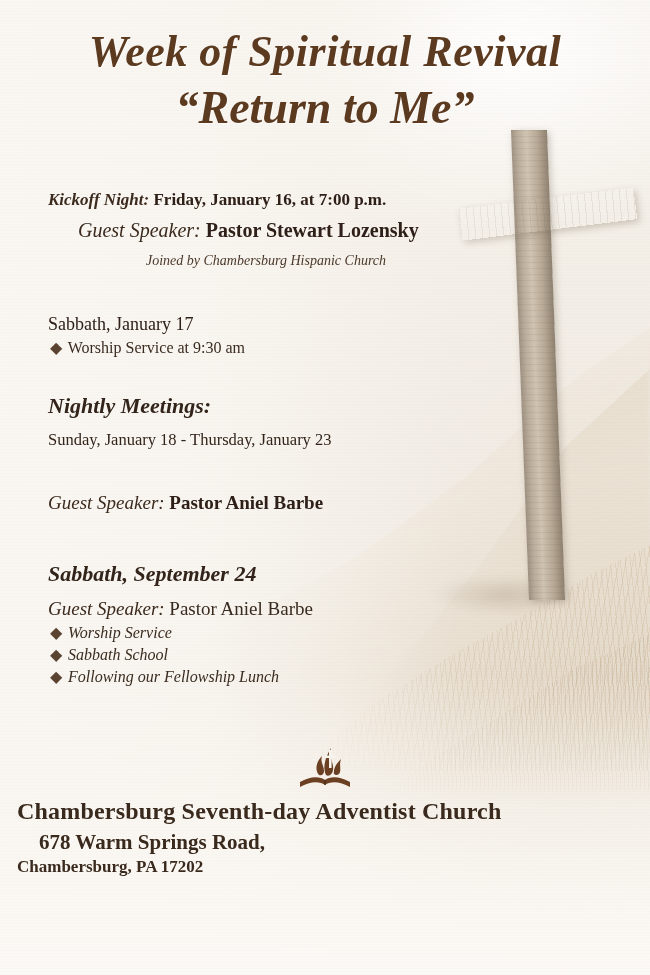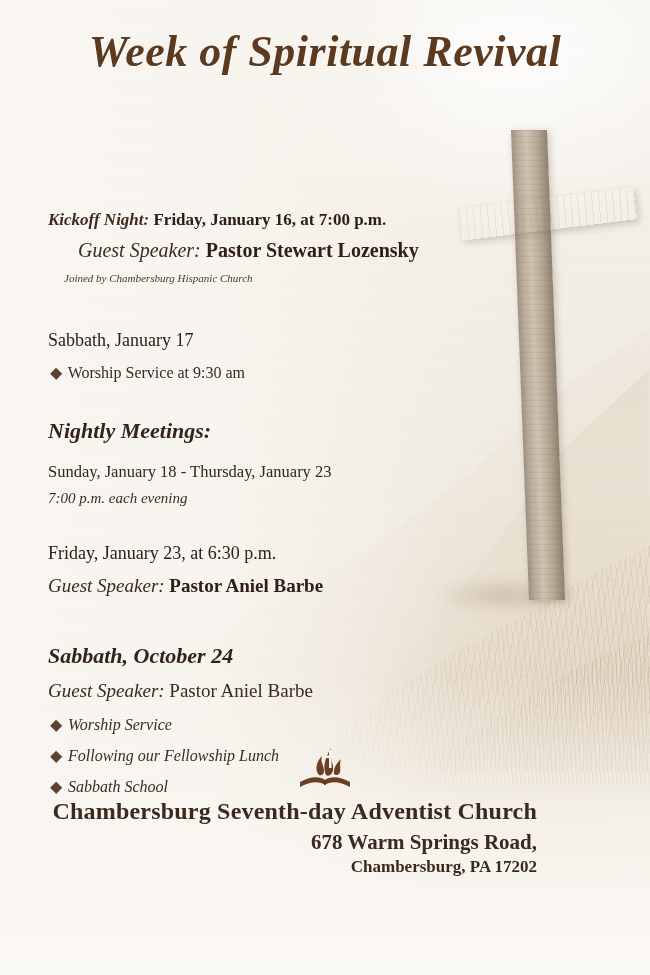--- a/index.html
+++ b/index.html
@@ -177,21 +177,21 @@
     font-weight: bold;
     font-size: 46px;
     line-height: 1.15;
     margin-top: 8px;
     color: #5c3a20;
     text-shadow: 1px 1px 0 rgba(255,255,255,0.65);
   }
 
   .schedule {
     position: absolute;
-    top: 208px;
+    top: 188px;
     left: 48px;
     width: 420px;
     color: #33251b;
   }
   .sec { margin-bottom: 0; }
   .sec-gap-1 { height: 42px; }
   .sec-gap-2 { height: 32px; }
   .sec-gap-3 { height: 32px; }
   .sec-gap-4 { height: 42px; }
 
@@ -208,45 +208,44 @@
     font-weight: bold;
     color: #3b2a1d;
   }
   .bold {
     font-weight: bold;
     color: #2e2018;
   }
   .reg { color: #3a2b20; }
 
   .indent1 { margin-left: 30px; margin-top: 6px; font-size: 20px; }
-  .indent2 { margin-left: 16px; margin-top: 6px; font-size: 11px; font-style: italic; color: #4a3829; }
+  .indent2 { margin-left: 16px; margin-top: 6px; font-size: 14px; font-style: italic; color: #4a3829; text-align: center; }
 
   .hdr-sabbath {
     font-size: 18px;
     font-weight: normal;
     color: #2e2018;
   }
   .bullet-row {
     font-size: 16px;
-    margin-top: 9px;
     margin-left: 2px;
   }
   .bullet {
     display: inline-block;
     width: 14px;
     color: #5b4staff;
     color: #5b4331;
   }
   .hdr-italic {
     font-size: 22px;
     font-style: italic;
     font-weight: bold;
     color: #32241a;
   }
-  .body16 { font-size: 16.5px; margin-top: 15px; }
+  .body16 { font-size: 16.5px; margin-top: 7px; }
   .body15-italic { font-size: 15px; font-style: italic; margin-top: 4px; color: #3b2c20; }
   .speaker-line { font-size: 19px; margin-top: 7px; }
   .speaker-lbl { font-style: italic; color: #3b2a1d; }
   .bullet-italic { font-style: italic; color: #3b2c20; }
 
   
   .logo-wrap {
     position: absolute;
     top: 742px;
     left: 0;
@@ -255,23 +254,23 @@
   }
   .logo {
     display: inline-block;
     width: 58px;
     height: 52px;
   }
 
   .footer {
     position: absolute;
     top: 798px;
-    left: 8px;
+    left: 17px;
     width: 529px;
-    text-align: right;
+    text-align: left;
     color: #3a2a1d;
   }
   .footer-1 {
     font-size: 24px;
     font-weight: bold;
     letter-spacing: 0.2px;
   }
   .footer-2 {
     font-size: 21px;
     font-weight: bold;
@@ -307,20 +306,21 @@
   </div>
 
   <div class="bg-fade-left"></div>
   <div class="bg-fade-bottom"></div>
   <div class="bg-grain"></div>
 
   <div class="content">
 
     <div class="title-block">
       <div class="title-line1">Week of Spiritual Revival</div>
+      <div class="title-line2">“Return to Me”</div>
     </div>
 
     <div class="schedule">
 
       <div class="sec">
         <div class="line row-kickoff">
           <span class="lbl-italic">Kickoff Night:</span>
           <span class="bold">Friday, January 16, at 7:00 p.m.</span>
         </div>
         <div class="line indent1">
@@ -338,52 +338,50 @@
           <span class="bullet">◆</span>
           <span class="reg">Worship Service at 9:30 am</span>
         </div>
       </div>
 
       <div class="sec-gap-2"></div>
 
       <div class="sec">
         <div class="line hdr-italic">Nightly Meetings:</div>
         <div class="line body16">Sunday, January 18 - Thursday, January 23</div>
-        <div class="line body15-italic">7:00 p.m. each evening</div>
       </div>
 
       <div class="sec-gap-3"></div>
 
       <div class="sec">
-        <div class="line hdr-sabbath">Friday, January 23, at 6:30 p.m.</div>
         <div class="line speaker-line">
           <span class="speaker-lbl">Guest Speaker:</span>
           <span class="bold">Pastor Aniel Barbe</span>
         </div>
       </div>
 
       <div class="sec-gap-4"></div>
 
       <div class="sec">
-        <div class="line hdr-italic">Sabbath, October 24</div>
+        <div class="line hdr-italic">Sabbath, September 24</div>
         <div class="line speaker-line">
           <span class="speaker-lbl">Guest Speaker:</span>
           <span class="reg">Pastor Aniel Barbe</span>
         </div>
         <div class="line bullet-row">
           <span class="bullet">◆</span>
           <span class="bullet-italic">Worship Service</span>
         </div>
         <div class="line bullet-row">
           <span class="bullet">◆</span>
-          <span class="bullet-italic">Following our Fellowship Lunch</span>
+          <span class="bullet-italic">Sabbath School</span>
         </div>
         <div class="line bullet-row">
           <span class="bullet">◆</span>
-          <span class="bullet-italic">Sabbath School</span>
+          <span class="bullet-italic">Following our Fellowship Lunch</span>
         </div>
       </div>
 
     </div>
 
     <div class="logo-wrap">
       <span class="logo">
         <svg viewBox="0 0 58 52" width="58" height="52" aria-hidden="true">
 
           <path d="M4 40 C14 34, 24 34, 29 38 C34 34, 44 34, 54 40 L54 45 C44 39, 34 39, 29 43 C24 39, 14 39, 4 45 Z" fill="#6b3f21"></path>

